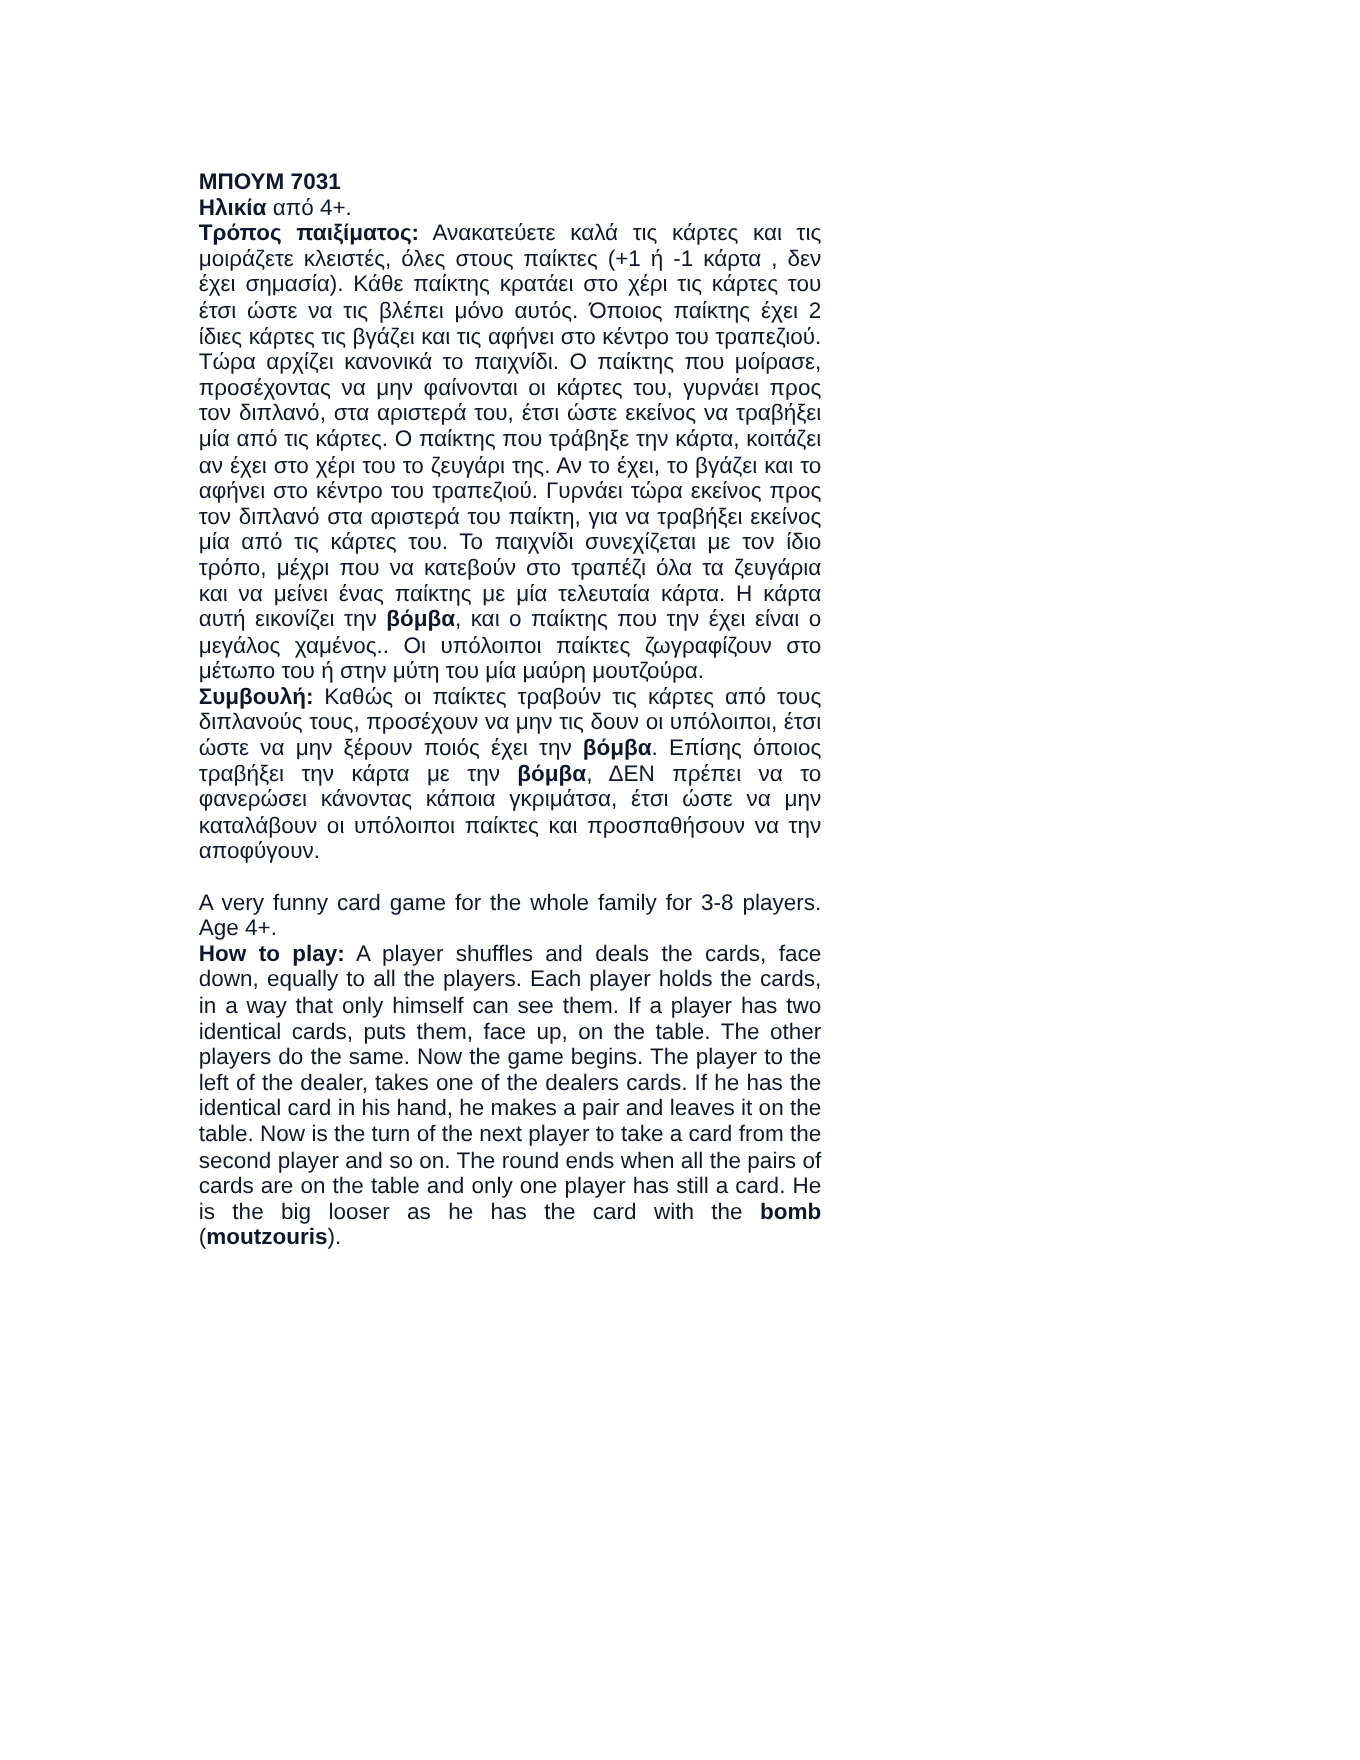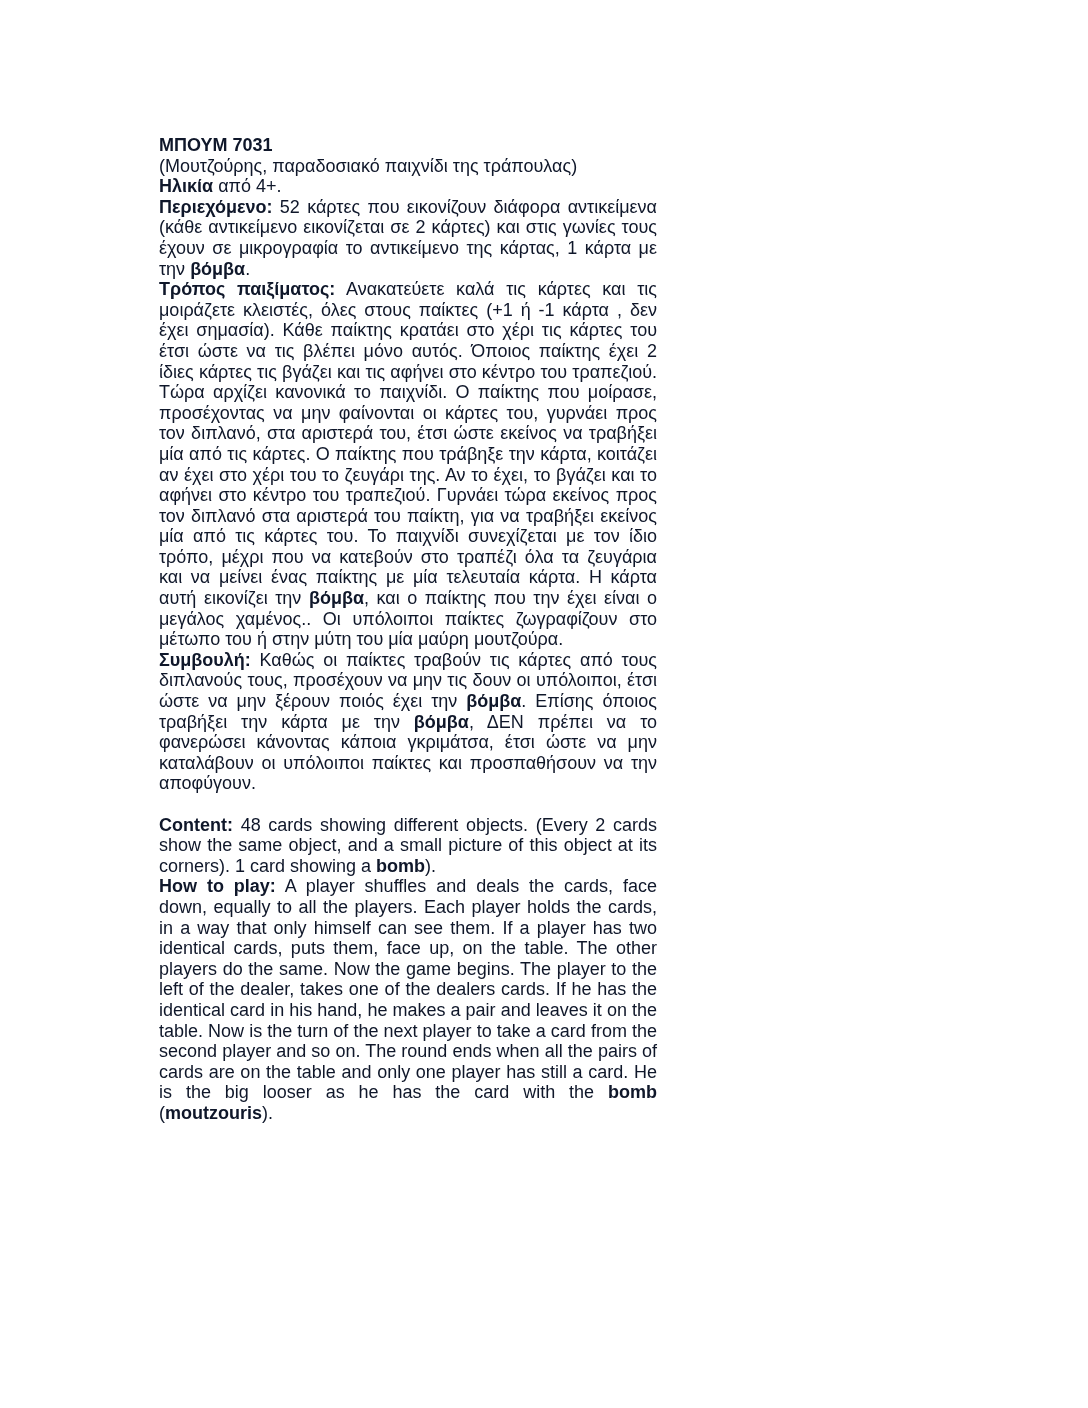--- a/index.html
+++ b/index.html
@@ -31,24 +31,22 @@
   .section + .section { margin-top: 20.6px; }
   .text-block b { font-weight: bold; }
 </style>
 </head>
 <body>
 
 <div class="page">
   <div class="text-block">
       <div class="section">
         <p><b>ΜΠΟΥΜ 7031</b></p>
-        <p><span>(Μουτζούρης, παραδοσιακό παιχνίδι της τράπουλας)</span></p>
         <p><b>Ηλικία</b><span> από 4+.</span></p>
-        <p><b>Περιεχόμενο:</b><span> 52 κάρτες που εικονίζουν διάφορα αντικείμενα (κάθε αντικείμενο εικονίζεται σε 2 κάρτες) και στις γωνίες τους έχουν σε μικρογραφία το αντικείμενο της κάρτας, 1 κάρτα με την </span><b>βόμβα</b><span>.</span></p>
         <p><b>Τρόπος παιξίματος:</b><span> Ανακατεύετε καλά τις κάρτες και τις μοιράζετε κλειστές, όλες στους παίκτες (+1 ή -1 κάρτα , δεν έχει σημασία). Κάθε παίκτης κρατάει στο χέρι τις κάρτες του έτσι ώστε να τις βλέπει μόνο αυτός. Όποιος παίκτης έχει 2 ίδιες κάρτες τις βγάζει και τις αφήνει στο κέντρο του τραπεζιού. Τώρα αρχίζει κανονικά το παιχνίδι. Ο παίκτης που μοίρασε, προσέχοντας να μην φαίνονται οι κάρτες του, γυρνάει προς τον διπλανό, στα αριστερά του, έτσι ώστε εκείνος να τραβήξει μία από τις κάρτες. Ο παίκτης που τράβηξε την κάρτα, κοιτάζει αν έχει στο χέρι του το ζευγάρι της. Αν το έχει, το βγάζει και το αφήνει στο κέντρο του τραπεζιού. Γυρνάει τώρα εκείνος προς τον διπλανό στα αριστερά του παίκτη, για να τραβήξει εκείνος μία από τις κάρτες του. Το παιχνίδι συνεχίζεται με τον ίδιο τρόπο, μέχρι που να κατεβούν στο τραπέζι όλα τα ζευγάρια και να μείνει ένας παίκτης με μία τελευταία κάρτα. Η κάρτα αυτή εικονίζει την </span><b>βόμβα</b><span>, και ο παίκτης που την έχει είναι ο μεγάλος χαμένος.. Οι υπόλοιποι παίκτες ζωγραφίζουν στο μέτωπο του ή στην μύτη του μία μαύρη μουτζούρα.</span></p>
         <p><b>Συμβουλή:</b><span> Καθώς οι παίκτες τραβούν τις κάρτες από τους διπλανούς τους, προσέχουν να μην τις δουν οι υπόλοιποι, έτσι ώστε να μην ξέρουν ποιός έχει την </span><b>βόμβα</b><span>. Επίσης όποιος τραβήξει την κάρτα με την </span><b>βόμβα</b><span>,  ΔΕΝ πρέπει να το φανερώσει κάνοντας κάποια γκριμάτσα, έτσι ώστε να μην καταλάβουν οι υπόλοιποι παίκτες και προσπαθήσουν να την αποφύγουν.</span></p>
       </div>
       <div class="section">
-        <p><b>Content:</b><span> 48 cards showing different objects. (Every 2 cards show the same object, and a small picture of this object at its corners). 1 card showing a </span><b>bomb</b><span>).</span></p>
+        <p><span>A very funny card game for the whole family for 3-8 players. Age 4+.</span></p>
         <p><b>How to play:</b><span> A player shuffles and deals the cards, face down, equally to all the players. Each player holds the cards, in a way that only himself can see them. If a player has two identical cards, puts them, face up, on the table. The other players do the same. Now the game begins. The player to the left of the dealer, takes one of the dealers cards. If he has the identical card in his hand, he makes a pair and leaves it on the table. Now is the turn of the next player to take a card from the second player and so on. The round ends when all the pairs of cards are on the table and only one player has still a card. He is the big looser as he has the card with the </span><b>bomb</b><span> (</span><b>moutzouris</b><span>).</span></p>
       </div>
     </div>
 </div>
 
 </body></html>

